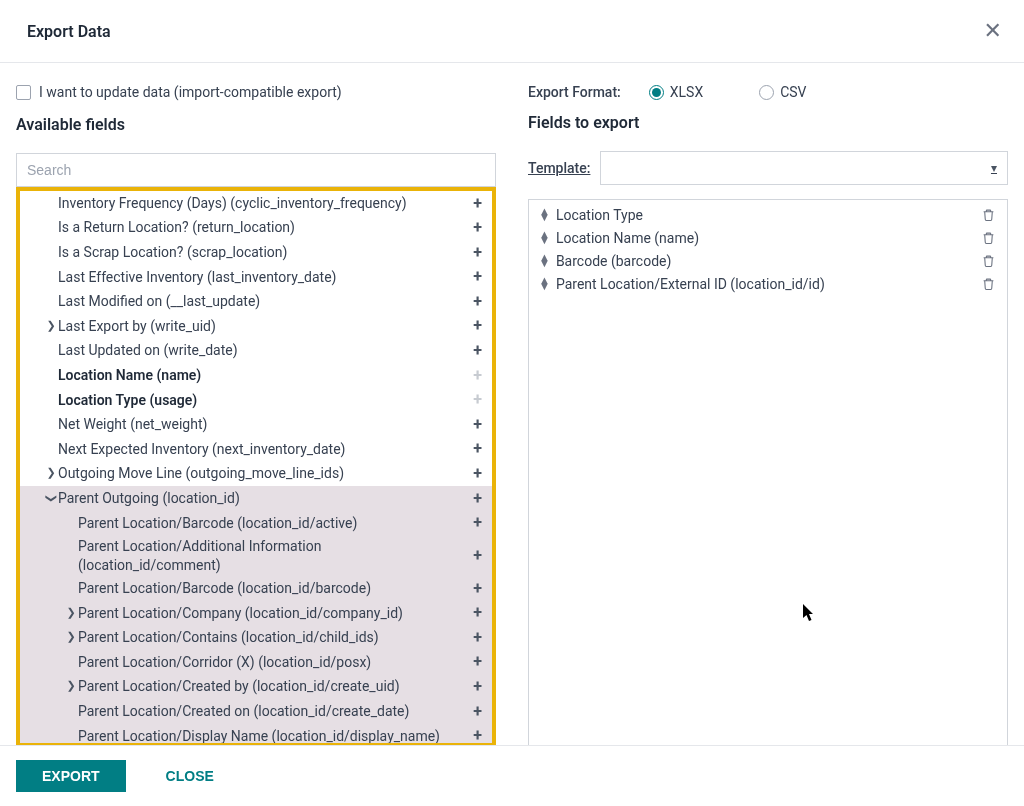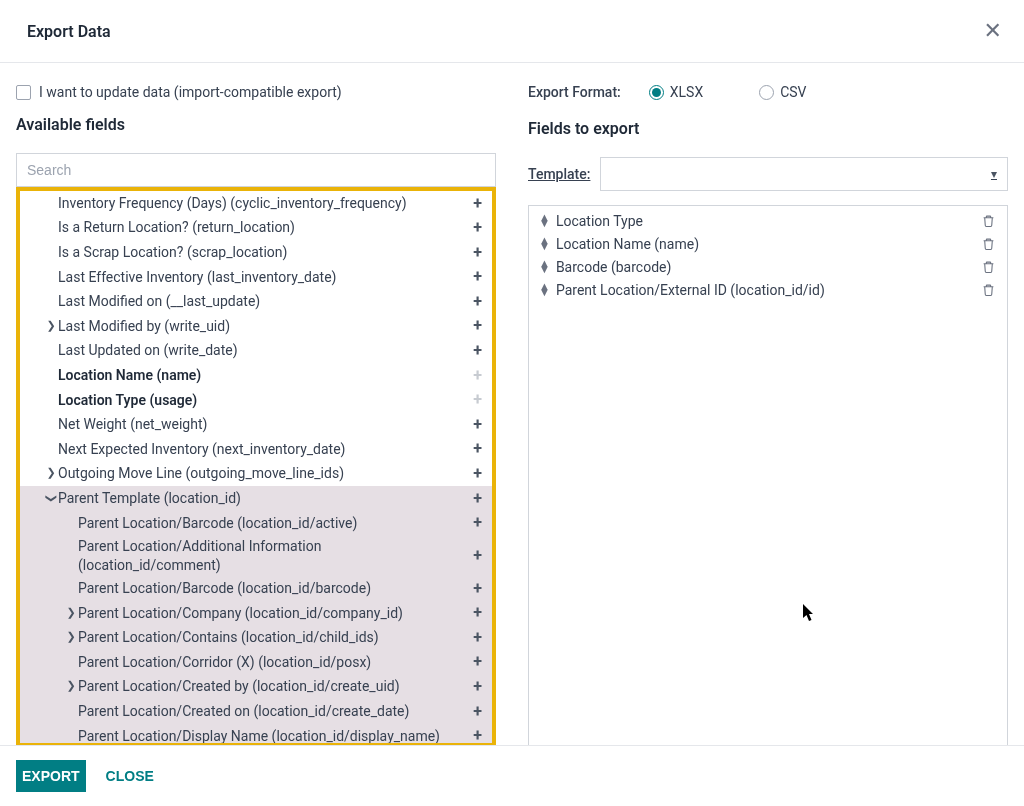--- a/index.html
+++ b/index.html
@@ -120,21 +120,21 @@
   .plus-icon.dim { color: #c7cbd1; }
   .indent-0 { padding-left: 24px; }
   .indent-1 { padding-left: 44px; }
 
   
   .format-row {
     display: flex;
     align-items: center;
     gap: 28px;
     height: 26px;
-    margin-bottom: 14px;
+    margin-bottom: 8px;
   }
   .format-label { font-weight: 500; color: #374151; }
   .radio-group { display: flex; gap: 56px; align-items: center; }
   .radio-opt { display: flex; align-items: center; gap: 6px; cursor: pointer; }
   .radio {
     width: 15px; height: 15px; border-radius: 50%;
     border: 1.5px solid #9ca3af;
     display: flex; align-items: center; justify-content: center;
   }
   .radio.checked { border-color: #017e84; }
@@ -196,21 +196,21 @@
     border-top: 1px solid #e5e7eb;
     padding: 14px 16px;
     display: flex;
     gap: 14px;
     align-items: center;
     position: absolute;
     bottom: 0; left: 0; right: 0;
     background: #fff;
   }
   .btn {
-    padding: 8px 6px;
+    padding: 8px 26px;
     font-size: 14px;
     font-weight: 600;
     cursor: pointer;
     border: none;
     background: none;
   }
   .btn-primary {
     background: #017e84;
     color: #fff;
   }
@@ -273,21 +273,21 @@
         <div class="field-row">
           <div class="field-label indent-0">
             <span class="caret none">❯</span>
             <span class="field-text">Last Modified on (__last_update)</span>
           </div>
           <span class="plus-icon">+</span>
         </div>
         <div class="field-row">
           <div class="field-label indent-0">
             <span class="caret ">❯</span>
-            <span class="field-text">Last Modified by (write_uid)</span>
+            <span class="field-text">Last Export by (write_uid)</span>
           </div>
           <span class="plus-icon">+</span>
         </div>
         <div class="field-row">
           <div class="field-label indent-0">
             <span class="caret none">❯</span>
             <span class="field-text">Last Updated on (write_date)</span>
           </div>
           <span class="plus-icon">+</span>
         </div>
@@ -322,21 +322,21 @@
         <div class="field-row">
           <div class="field-label indent-0">
             <span class="caret ">❯</span>
             <span class="field-text">Outgoing Move Line (outgoing_move_line_ids)</span>
           </div>
           <span class="plus-icon">+</span>
         </div>
         <div class="field-row highlight">
           <div class="field-label indent-0">
             <span class="caret " style="transform: rotate(90deg);">❯</span>
-            <span class="field-text">Parent Template (location_id)</span>
+            <span class="field-text">Parent Outgoing (location_id)</span>
           </div>
           <span class="plus-icon">+</span>
         </div>
         <div class="field-row highlight">
           <div class="field-label indent-1">
             <span class="caret none">❯</span>
             <span class="field-text">Parent Location/Barcode (location_id/active)</span>
           </div>
           <span class="plus-icon">+</span>
         </div>

